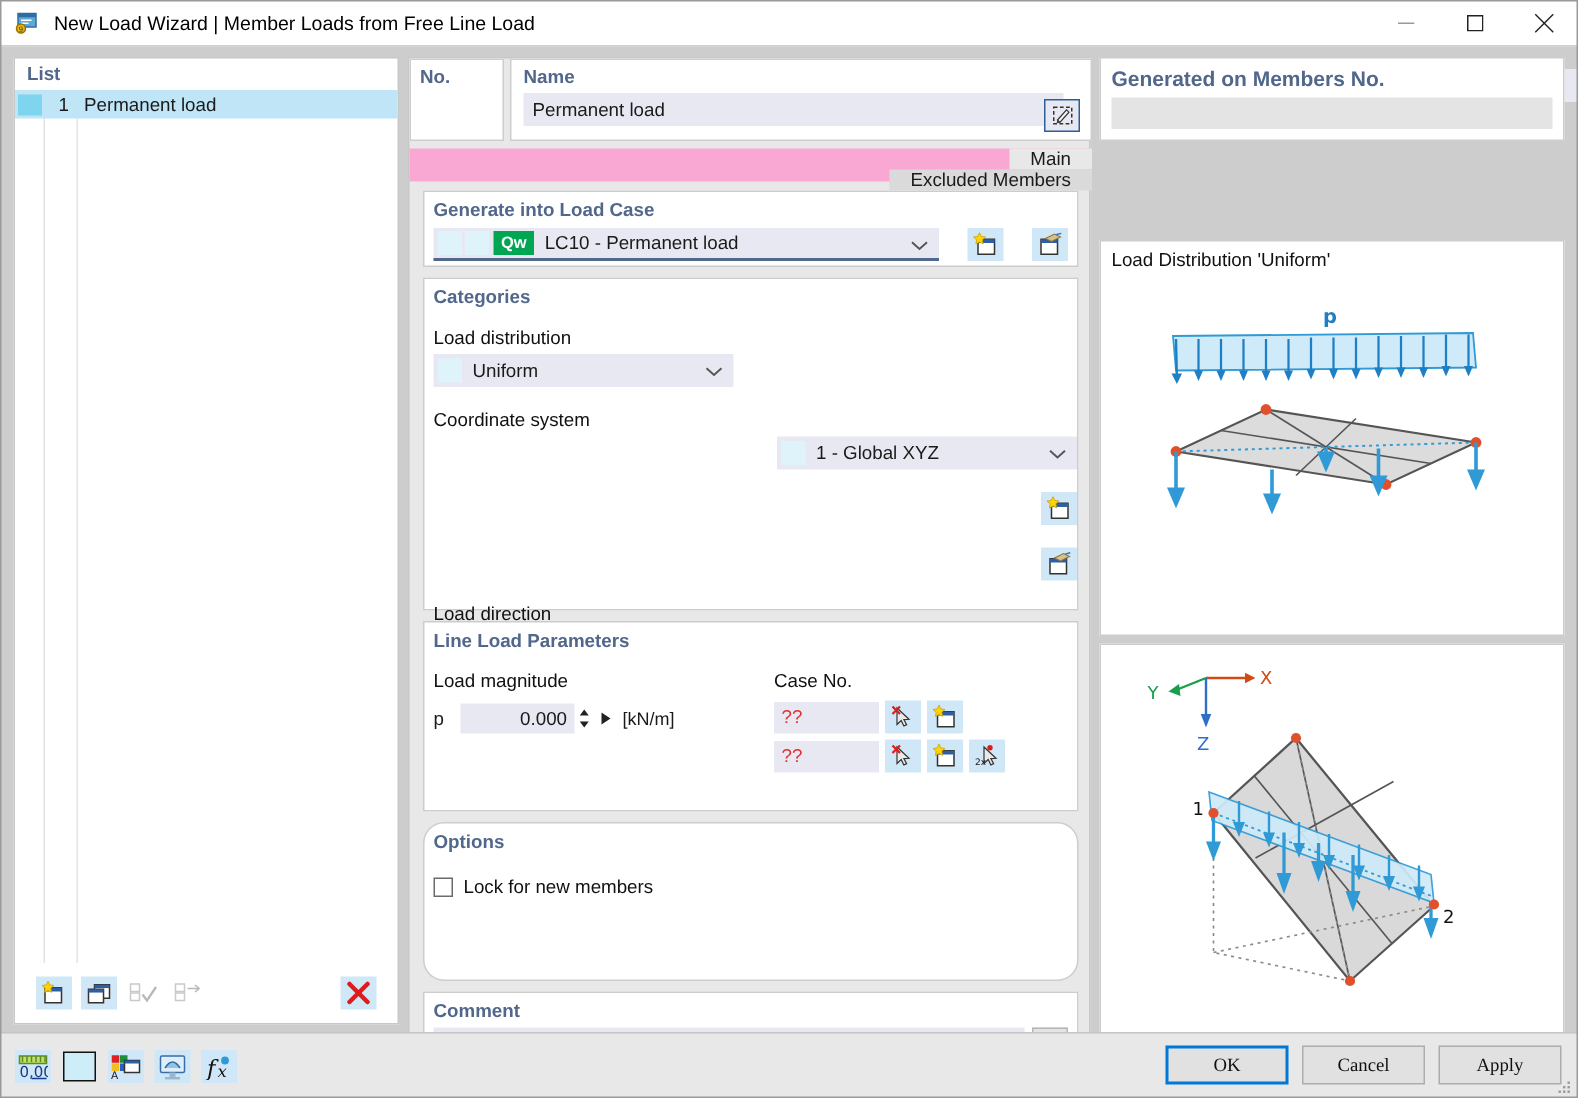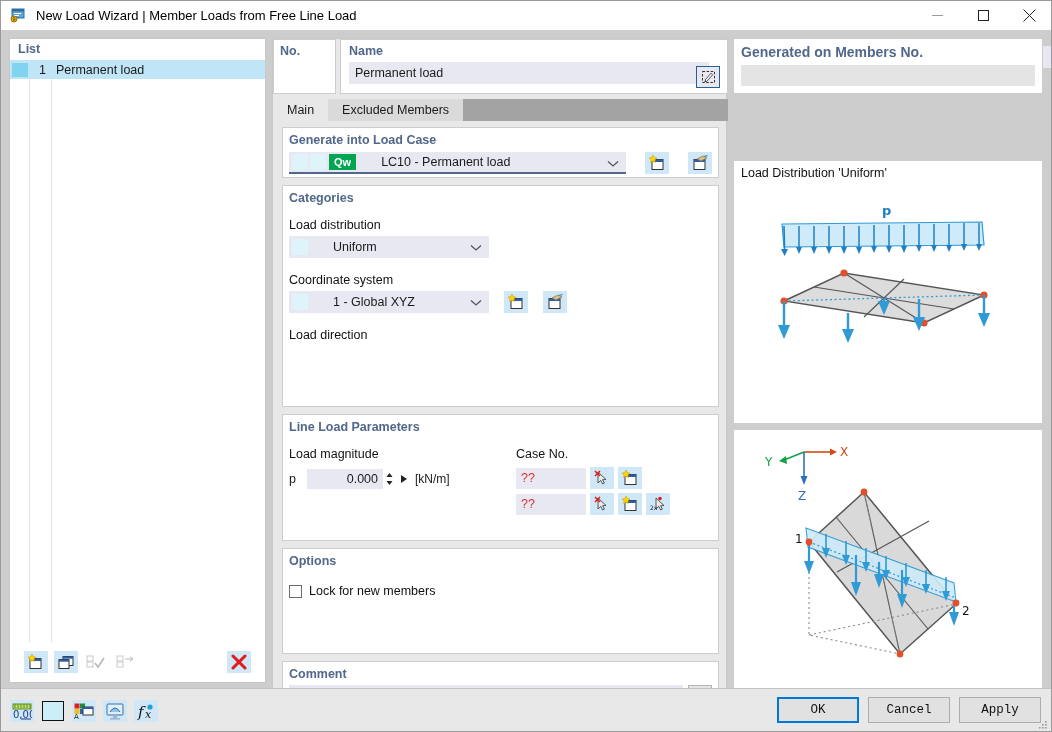--- a/index.html
+++ b/index.html
@@ -88,21 +88,21 @@
   }
   .ro-input.right{ text-align:right; }
   .name-edit-btn{
     position:absolute; right:7px; top:26px; width:24px; height:22px;
     background:#e8e8f2; border:1px solid #2a6099;
     display:flex;align-items:center;justify-content:center;cursor:pointer;
   }
 
   .tabs{
     position:absolute; left:0; top:60px; width:455px; height:22px;
-    background:#a3a3a3; display:flex; align-items:flex-end;
+    background:#f9a8d4; display:flex; align-items:flex-end;flex-direction:column;
   }
   .tab{
     height:22px; padding:0 14px; display:flex; align-items:center;
     font-size:12.5px; color:#1a1a1a; cursor:pointer; background:#dadada;
   }
   .tab.active{ background:#e8e8e8; }
 
   .panel{ position:absolute; left:9px; background:#ffffff; border:1px solid #cdcdcd; }
   .panel-title{ font-size:12.5px; font-weight:bold; color:#51678b; padding:5px 0 0 6px; }
   .sub-label{ font-size:12.5px; color:#111; }
@@ -111,21 +111,21 @@
   .combo{
     position:relative; height:22px; background:#e8e8f2;
     display:flex; align-items:center; cursor:pointer; font-size:12.5px;
   }
   .combo .sw{ width:16px; height:16px; background:#dff3fb; margin-left:3px; flex:0 0 auto;}
   .combo .sw2{ width:16px; height:16px; background:#dff3fb; margin-left:2px; flex:0 0 auto;}
   .combo .qw{
     background:#00a651; color:#fff; font-size:11px; font-weight:bold;
     padding:1px 5px; margin-left:3px; line-height:14px;
   }
-  .combo .ctext{ padding-left:25px; white-space:nowrap; overflow:hidden; }
+  .combo .ctext{ padding-left:7px; white-space:nowrap; overflow:hidden; }
   .combo .chev{ position:absolute; right:7px; top:5px; }
   .combo.underlined{ border-bottom:2px solid #51678b; }
 
   .iconbtn{
     width:24px; height:22px; background:#cfe7f7;
     display:flex; align-items:center; justify-content:center; cursor:pointer; flex:0 0 auto;
   }
   .iconbtn.light{ background:#e4e4e4; border:1px solid #b6b6b6;}
 
   .spin-wrap{ display:flex; align-items:center; gap:0; }
@@ -154,21 +154,21 @@
   
   .footer{
     position:absolute; left:0; top:688px; width:1052px; height:44px; background:#e8e8e8;
     border-top:1px solid #c4c4c4;
   }
   .footer-left{ position:absolute; left:10px; top:11px; display:flex; gap:7px; align-items:center;}
   .fbtn{ width:24px; height:22px; background:#cfe7f7; display:flex;align-items:center;justify-content:center;cursor:pointer;}
   .dlgbtn{
     position:absolute; top:8px; height:26px; width:82px;
     background:#e1e1e1; border:1px solid #adadad; font-size:12.5px;
-    font-family:Liberation Mono, monospace; color:#111; cursor:pointer;
+    font-family:Liberation Serif, serif; color:#111; cursor:pointer;
   }
   .dlgbtn.primary{ border:2px solid #0078d7; background:#e1e1e1; }
   .grip{ position:absolute; right:4px; bottom:3px; width:10px; height:10px; }
 </style>
 </head>
 <body>
 
 <div id="app">
 
   <div class="titlebar">
@@ -320,21 +320,21 @@
           <span class="sw"></span>
           <span class="ctext">Uniform</span>
           <span class="chev">
             <svg width="12" height="8" viewBox="0 0 12 8">
                 <path d="M1 1.5 L6 6 L11 1.5" fill="none" stroke="#555" stroke-width="1.3"></path>
               </svg>
           </span>
         </div>
 
         <div class="sub-label" style="margin:15px 0 4px 6px;">Coordinate system</div>
-        <div style="display:flex; align-items:flex-end; gap:15px; margin-left:6px;">
+        <div style="display:flex; align-items:flex-end; gap:15px; margin-left:6px;flex-direction:column;">
           <div class="combo" style="width:200px;">
             <span class="sw"></span>
             <span class="ctext">1 - Global XYZ</span>
             <span class="chev">
               <svg width="12" height="8" viewBox="0 0 12 8">
                   <path d="M1 1.5 L6 6 L11 1.5" fill="none" stroke="#555" stroke-width="1.3"></path>
                 </svg>
             </span>
           </div>
           <span class="iconbtn">
@@ -412,21 +412,21 @@
           <span class="iconbtn">
             <svg width="18" height="16" viewBox="0 0 18 16">
               <path d="M7 2 L7 13 L9.8 10.4 L11.6 14 L13.4 13.1 L11.6 9.7 L15 9.5 Z" fill="#e9e9e9" stroke="#333" stroke-width=".8"></path>
               <circle cx="11" cy="2.5" r="1.8" fill="#e01b1b"></circle>
               <text x="1" y="14" font-size="6" fill="#222" font-family="DejaVu Sans">2x</text>
             </svg>
           </span>
         </div>
       </div>
 
-      <div class="panel" style="top:509px; width:437px; height:106px;">
+      <div class="panel" style="top:509px; width:437px; height:106px;border-radius:14px;">
         <div class="panel-title">Options</div>
         <label style="display:flex; align-items:center; gap:7px; margin:16px 0 0 6px; cursor:pointer;">
           <span class="chk"></span>
           <span class="sub-label">Lock for new members</span>
         </label>
       </div>
 
       <div class="panel" style="top:622px; width:437px; height:48px;">
         <div class="panel-title">Comment</div>
         <div style="display:flex; align-items:center; gap:5px; margin:4px 6px 0 6px;">

